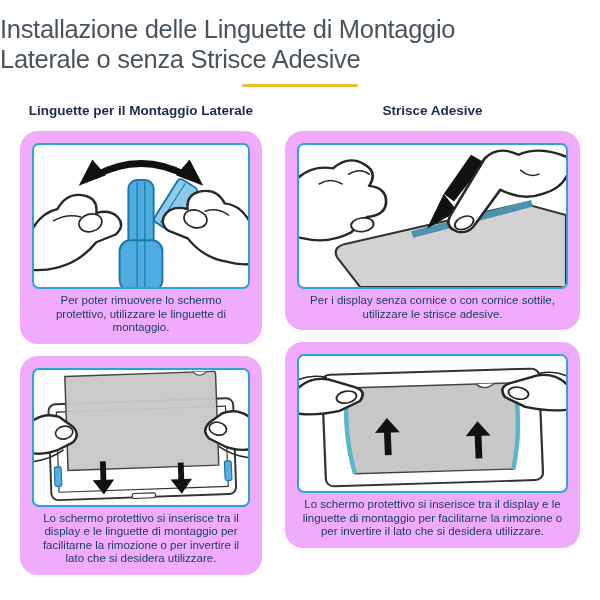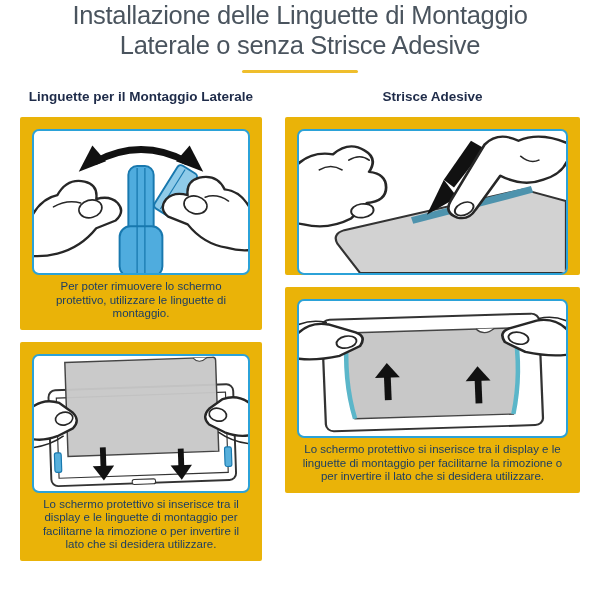--- a/index.html
+++ b/index.html
@@ -5,21 +5,22 @@
   * { box-sizing: border-box; margin: 0; padding: 0; }
   html, body { background: #ffffff; }
   body {
     width: 600px; height: 600px;
     font-family: "Liberation Sans", sans-serif;
     overflow: hidden;
   }
   .page { position: relative; width: 600px; height: 600px; background: #fff; }
 
   .title {
-    text-align: center;
+    margin-top: 14px;
+    text-align: left;
     font-size: 25.5px;
     line-height: 30px;
     font-weight: 400;
     color: #4A545E;
     letter-spacing: -0.3px;
   }
   .accent-rule {
     width: 116px; height: 3px;
     background: #EFBE2C;
     margin: 10px auto 14px;
@@ -36,22 +37,22 @@
   .col-right { width: 295px; }
   .col-header {
     text-align: center;
     font-weight: 700;
     font-size: 13.5px;
     color: #1E2B49;
     margin: 2px 0 13px;
   }
 
   .panel {
-    background: #eab308;
-    border-radius: 2px;
+    background: #f0abfc;
+    border-radius: 18px;
     padding: 12px 12px 0;
     margin-bottom: 12px;
   }
   .illus {
     background: #ffffff;
     border: 2px solid #2BA2D8;
     border-radius: 7px;
     overflow: hidden;
   }
   .illus svg { display: block; width: 100%; height: 100%; }
@@ -196,20 +197,21 @@
               <path class="crease" d="M18,40 Q28,33 38,40 M44,30 Q54,23 62,30"></path>
             </g>
 
             <g>
               <path class="outline" d="M240,14 Q214,0 194,10 Q176,0 164,14 L134,72 Q128,84 140,89 Q150,92 156,81 L178,46 Q198,58 216,50 Q240,42 240,14 Z"></path>
               <ellipse class="nail" cx="146" cy="80" rx="9" ry="6" transform="rotate(-32 146 80)"></ellipse>
               <path class="crease" d="M196,26 Q204,34 212,30"></path>
             </g>
           </svg>
         </div>
+        <div class="caption">Per i display senza cornice o con cornice sottile, utilizzare le strisce adesive.</div>
       </div>
 
       <div class="panel row-bottom">
         <div class="illus">
           <svg viewBox="0 0 236 138" preserveAspectRatio="none">
             <g transform="rotate(-2 118 74)">
 
               <g>
                 <rect x="22" y="16" width="192" height="114" rx="7" fill="#fff" stroke="#333" stroke-width="2"></rect>
               </g>

